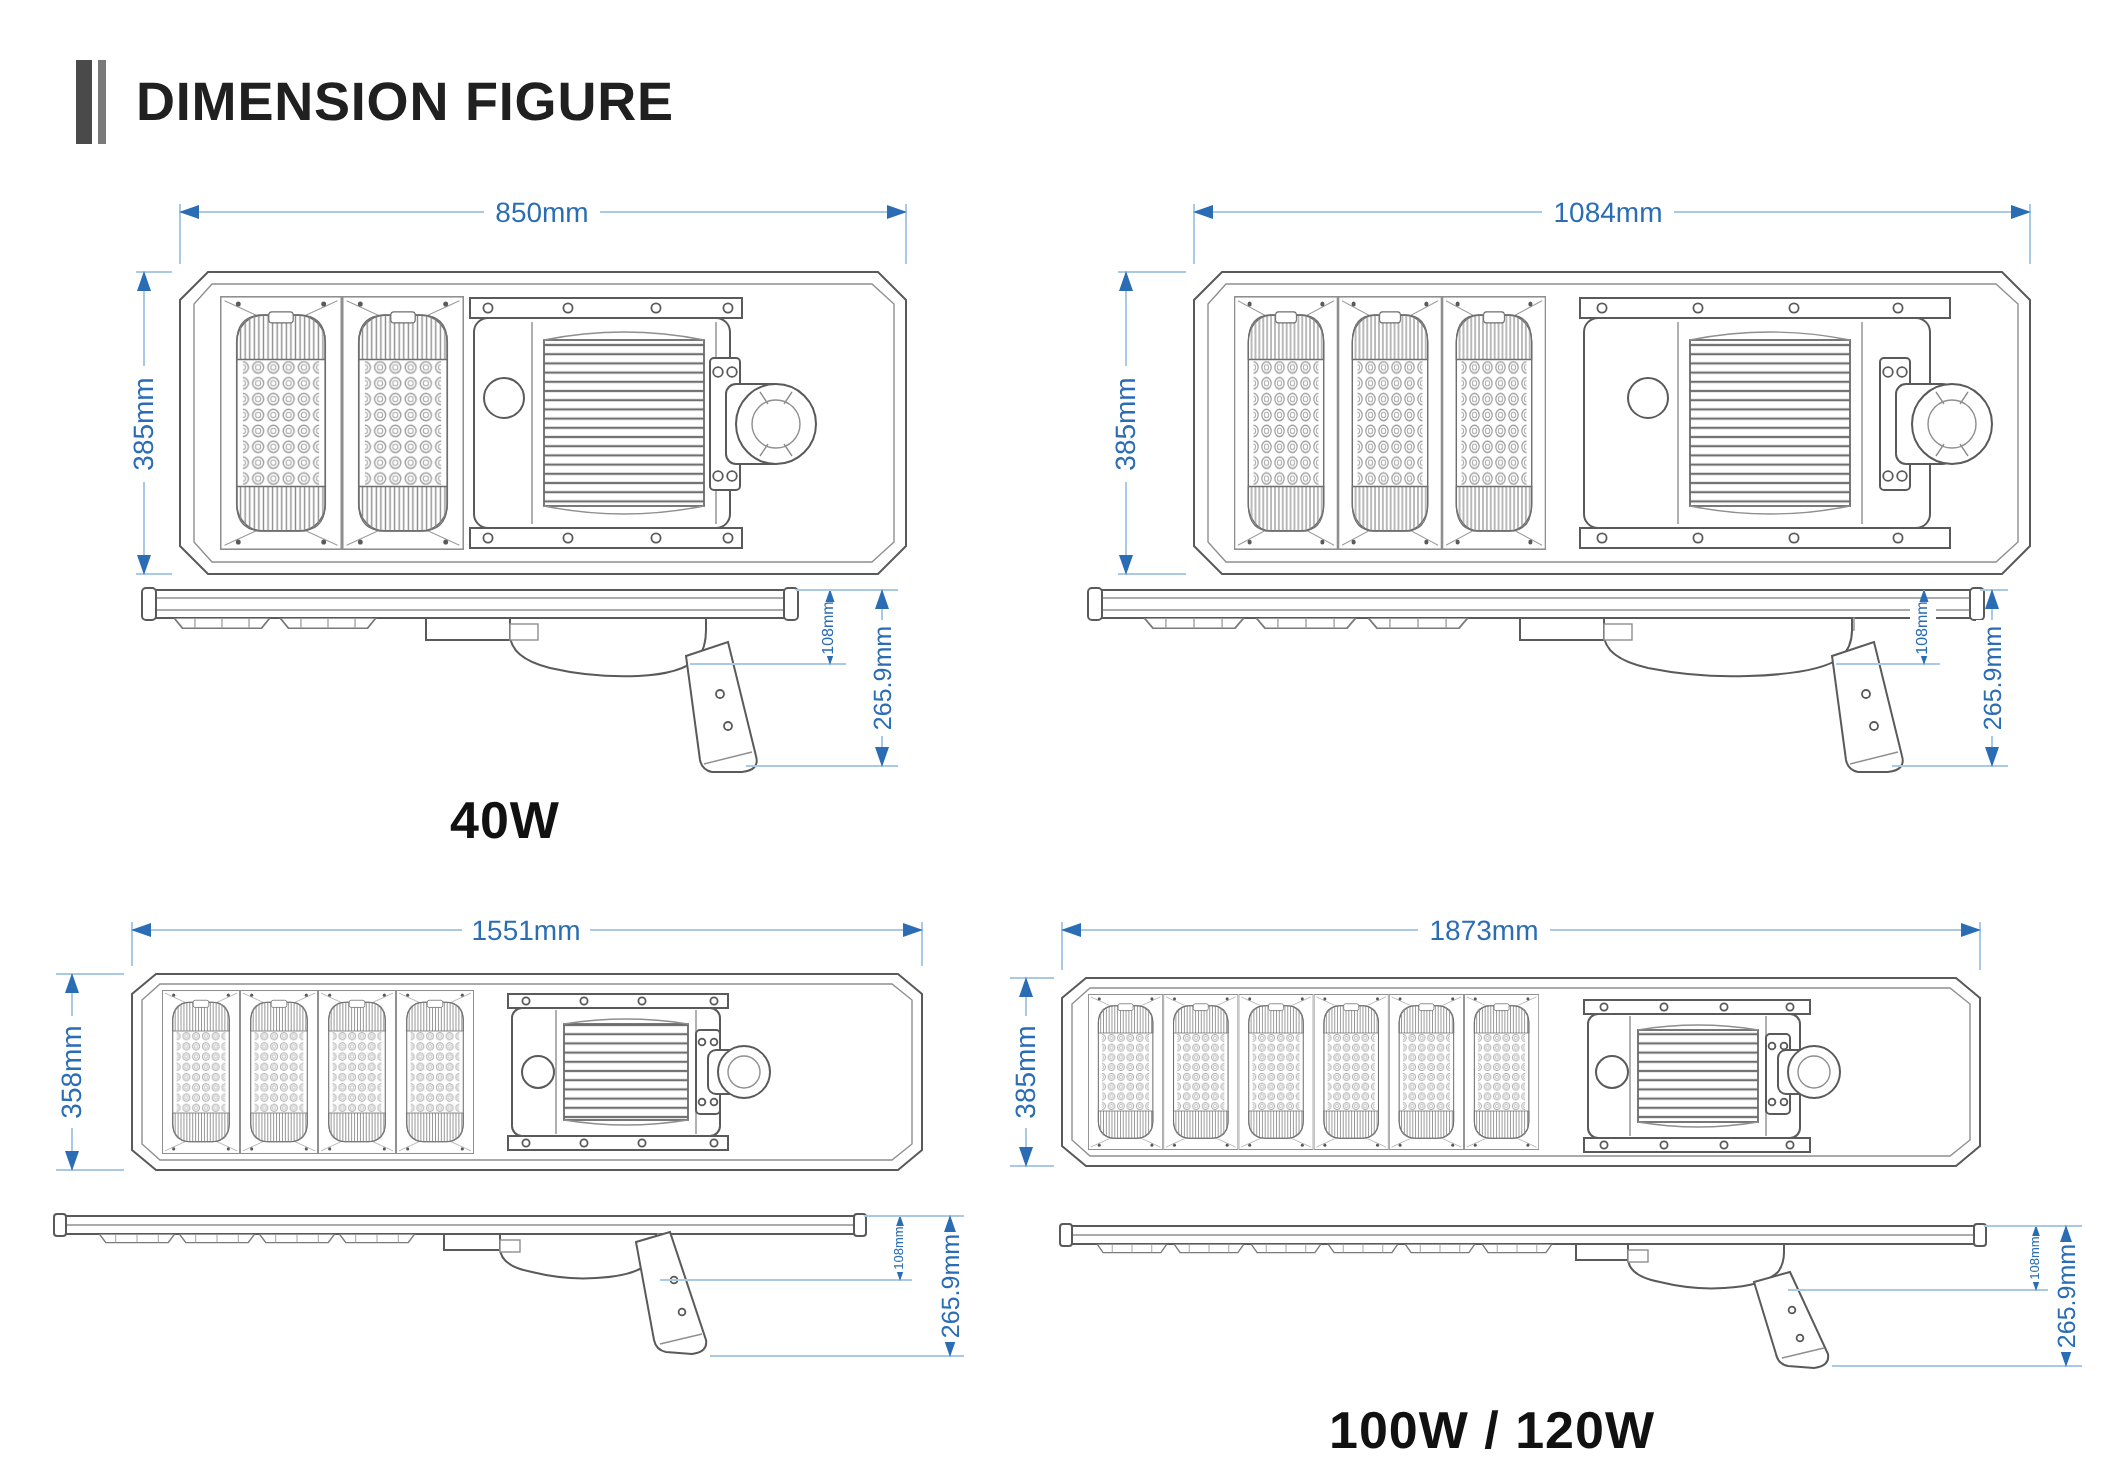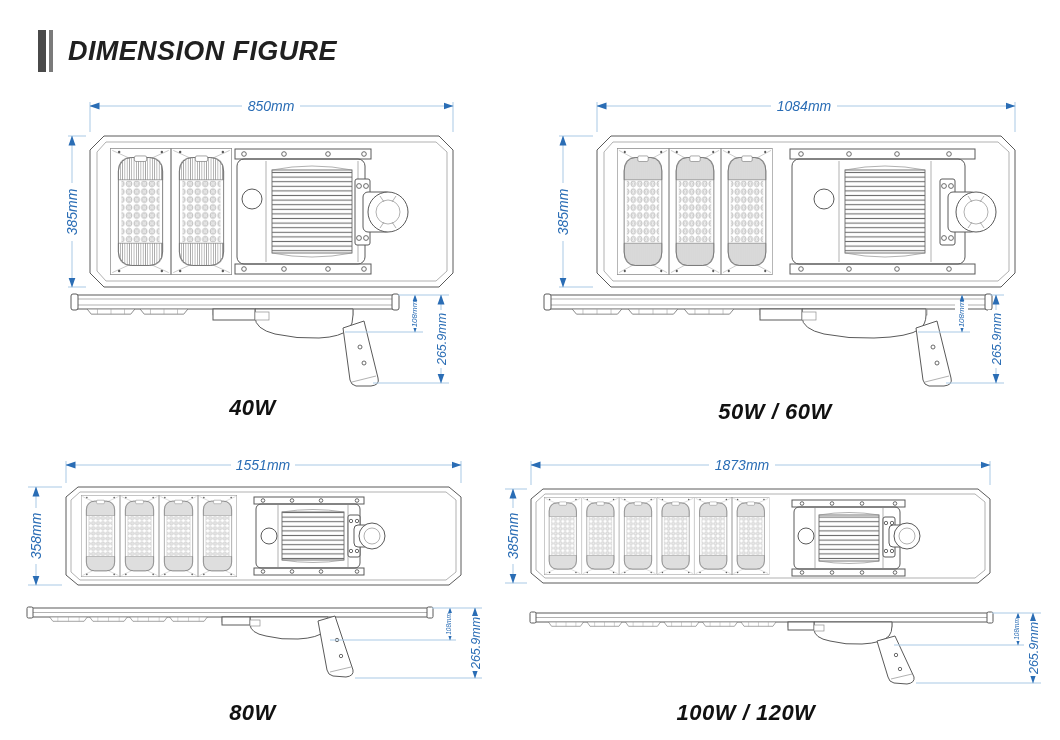--- a/index.html
+++ b/index.html
@@ -1,24 +1,24 @@
 <!DOCTYPE html>
 <html><head>
 <meta charset="utf-8">
 <style>
   html,body{margin:0;padding:0;background:#ffffff;}
   .page{position:relative;width:1060px;height:740px;background:#fff;overflow:hidden;
-        font-family:"Liberation Sans",sans-serif;font-style:italic;}
+        font-family:"Liberation Sans",sans-serif;}
   header{position:absolute;left:38px;top:30px;display:flex;align-items:center;}
   .bar{display:inline-block;height:42px;}
   .bar.thick{width:8px;background:#4a4a4a;margin-right:3px;}
   .bar.thin{width:4px;background:#7a7a7a;margin-right:15px;}
   h1{margin:0;font-size:27px;font-weight:700;color:#202020;letter-spacing:0.4px;}
   svg.abs{position:absolute;}
-  .plabel{position:absolute;text-align:center;font-weight:bold;font-size:22px;color:#111;
+  .plabel{position:absolute;text-align:center;font-weight:bold;font-size:26px;color:#111;
           letter-spacing:0.5px;}
   
   .ln{stroke:#5a5a5a;fill:none;stroke-width:1;}
   .lnf{stroke:#5a5a5a;fill:#ffffff;stroke-width:1;}
   .lt{stroke:#8f8f8f;fill:none;stroke-width:0.7;}
   .ltf{stroke:#8f8f8f;fill:#ffffff;stroke-width:0.7;}
   .scr{fill:#ffffff;stroke:#5a5a5a;stroke-width:0.9;}
   
   .dl{stroke:#a9c9e5;stroke-width:1;fill:none;}
   .dt{fill:#2a6db5;font-family:"Liberation Sans",sans-serif;font-size:14px;}
@@ -220,21 +220,20 @@
       <text class="dt dts" transform="rotate(-90 427 27)" x="427" y="29.5" text-anchor="middle">108mm</text>
     </g>
     <g>
       <path class="dl" d="M456,8 H470 M412,96 H470"></path>
       <line class="dl" x1="462" y1="8" x2="462" y2="96" marker-start="url(#arr)" marker-end="url(#arr)"></line>
       <rect class="wbg" x="454" y="23" width="16" height="58"></rect>
       <text class="dt dtm" transform="rotate(-90 462 52)" x="462" y="56.5" text-anchor="middle">265.9mm</text>
     </g>
   </svg>
 
-  <div class="plabel" style="left:555px;top:399px;width:440px;">50W / 60W</div>
 
   <svg class="abs" style="left:20px;top:455px;" width="480" height="150" viewBox="0 0 480 150">
     <path class="ln" d="M58,32 H429 L441,42 V120 L429,130 H58 L46,120 V42 Z"></path>
     <path class="lt" d="M60,37 H426 L436,45 V117 L426,125 H60 L51,117 V45 Z"></path>
     <use href="#mod" x="61" y="40" width="39" height="82"></use>
     <use href="#mod" x="100" y="40" width="39" height="82"></use>
     <use href="#mod" x="139" y="40" width="39" height="82"></use>
     <use href="#mod" x="178" y="40" width="39" height="82"></use>
     <g>
       <rect class="lnf" x="234" y="42" width="110" height="7"></rect>
@@ -300,21 +299,20 @@
       <text class="dt dtx" transform="rotate(-90 429 24)" x="429" y="26.3" text-anchor="middle">108mm</text>
     </g>
     <g>
       <path class="dl" d="M412,8 H462 M335,78 H462"></path>
       <line class="dl" x1="455" y1="8" x2="455" y2="78" marker-start="url(#arr)" marker-end="url(#arr)"></line>
       <rect class="wbg" x="447" y="16" width="16" height="55"></rect>
       <text class="dt dtm" transform="rotate(-90 455 43)" x="455" y="47.5" text-anchor="middle">265.9mm</text>
     </g>
   </svg>
 
-  <div class="plabel" style="left:40px;top:700px;width:425px;">80W</div>
 
   <svg class="abs" style="left:497px;top:455px;" width="545" height="150" viewBox="0 0 545 150">
     <path class="ln" d="M46,34 H481 L493,44 V118 L481,128 H46 L34,118 V44 Z"></path>
     <path class="lt" d="M48,39 H478 L488,47 V115 L478,123 H48 L39,115 V47 Z"></path>
     <use href="#mod" x="47" y="42" width="37.6" height="78"></use>
     <use href="#mod" x="84.6" y="42" width="37.6" height="78"></use>
     <use href="#mod" x="122.2" y="42" width="37.6" height="78"></use>
     <use href="#mod" x="159.8" y="42" width="37.6" height="78"></use>
     <use href="#mod" x="197.4" y="42" width="37.6" height="78"></use>
     <use href="#mod" x="235" y="42" width="37.6" height="78"></use>

